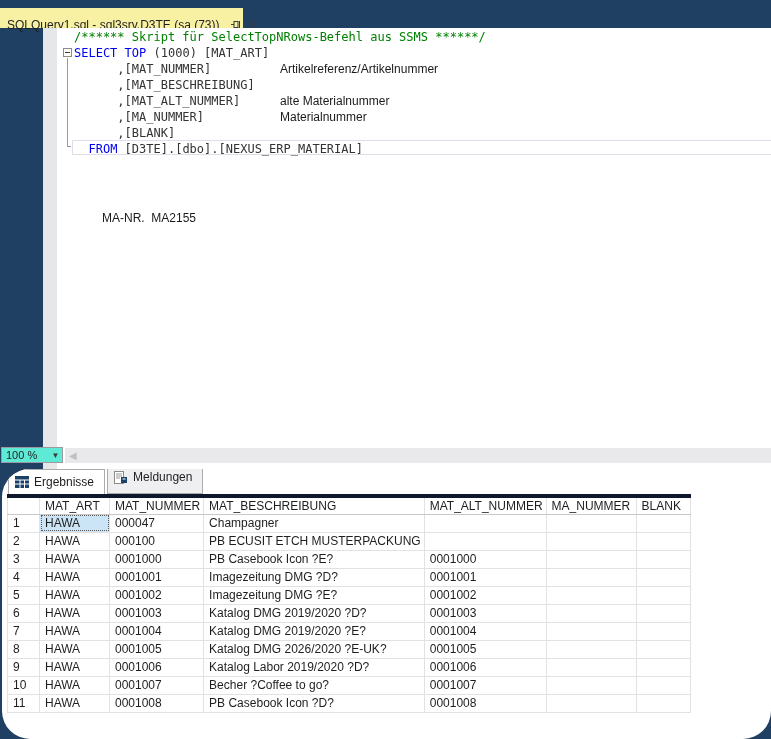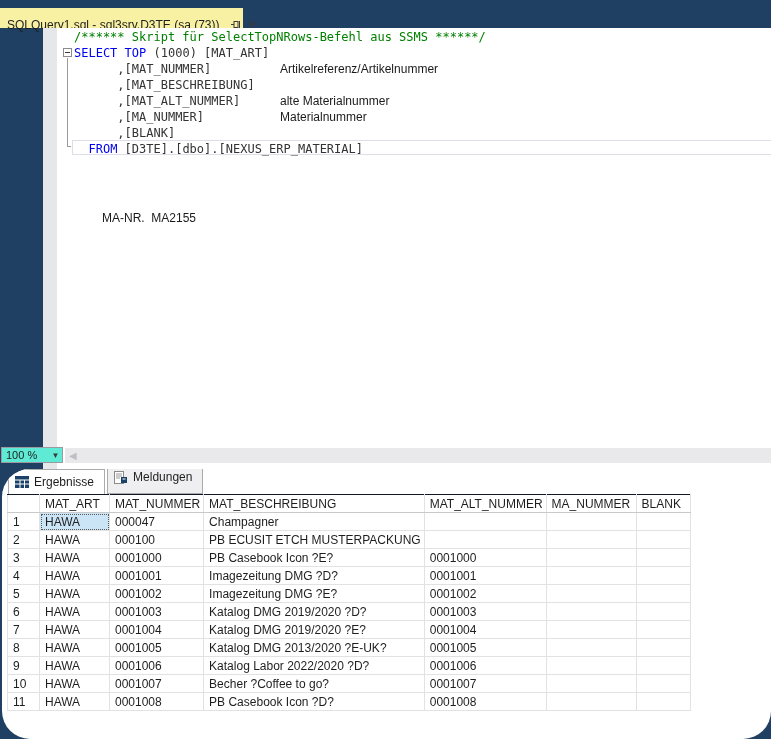--- a/index.html
+++ b/index.html
@@ -91,21 +91,21 @@
   
   .grid{
     position:absolute;left:5px;top:25px;border-collapse:collapse;table-layout:fixed;
     font-size:12px;color:#1e1e1e;background:#fff;
   }
   .grid th,.grid td{
     height:18px;padding:0 3px 0 5px;box-sizing:border-box;overflow:hidden;
     white-space:nowrap;font-weight:normal;text-align:left;vertical-align:middle;
     border-right:1px solid #e2e2e2;border-bottom:1px solid #e2e2e2;
   }
-  .grid thead th{border-top:1px solid #0f172a;border-bottom:1px solid #c9c9c9;background:#fff;}
+  .grid thead th{border-top:4px solid #0f172a;border-bottom:1px solid #c9c9c9;background:#fff;}
   .grid td.rowhead,.grid th.corner{border-left:1px solid #e2e2e2;}
   .grid td.selected{
     background:#cbe4f6;outline:1px dotted #5a5a5a;outline-offset:-2px;
   }
 </style>
 </head>
 <body>
 
 <div class="screen">
 
@@ -246,30 +246,30 @@
             <td>0001004</td>
             <td>Katalog DMG 2019/2020 ?E?</td>
             <td>0001004</td>
             <td></td>
             <td></td>
           </tr>
           <tr>
             <td class="rowhead">8</td>
             <td>HAWA</td>
             <td>0001005</td>
-            <td>Katalog DMG 2013/2020 ?E-UK?</td>
+            <td>Katalog DMG 2026/2020 ?E-UK?</td>
             <td>0001005</td>
             <td></td>
             <td></td>
           </tr>
           <tr>
             <td class="rowhead">9</td>
             <td>HAWA</td>
             <td>0001006</td>
-            <td>Katalog Labor 2022/2020 ?D?</td>
+            <td>Katalog Labor 2019/2020 ?D?</td>
             <td>0001006</td>
             <td></td>
             <td></td>
           </tr>
           <tr>
             <td class="rowhead">10</td>
             <td>HAWA</td>
             <td>0001007</td>
             <td>Becher ?Coffee to go?</td>
             <td>0001007</td>

